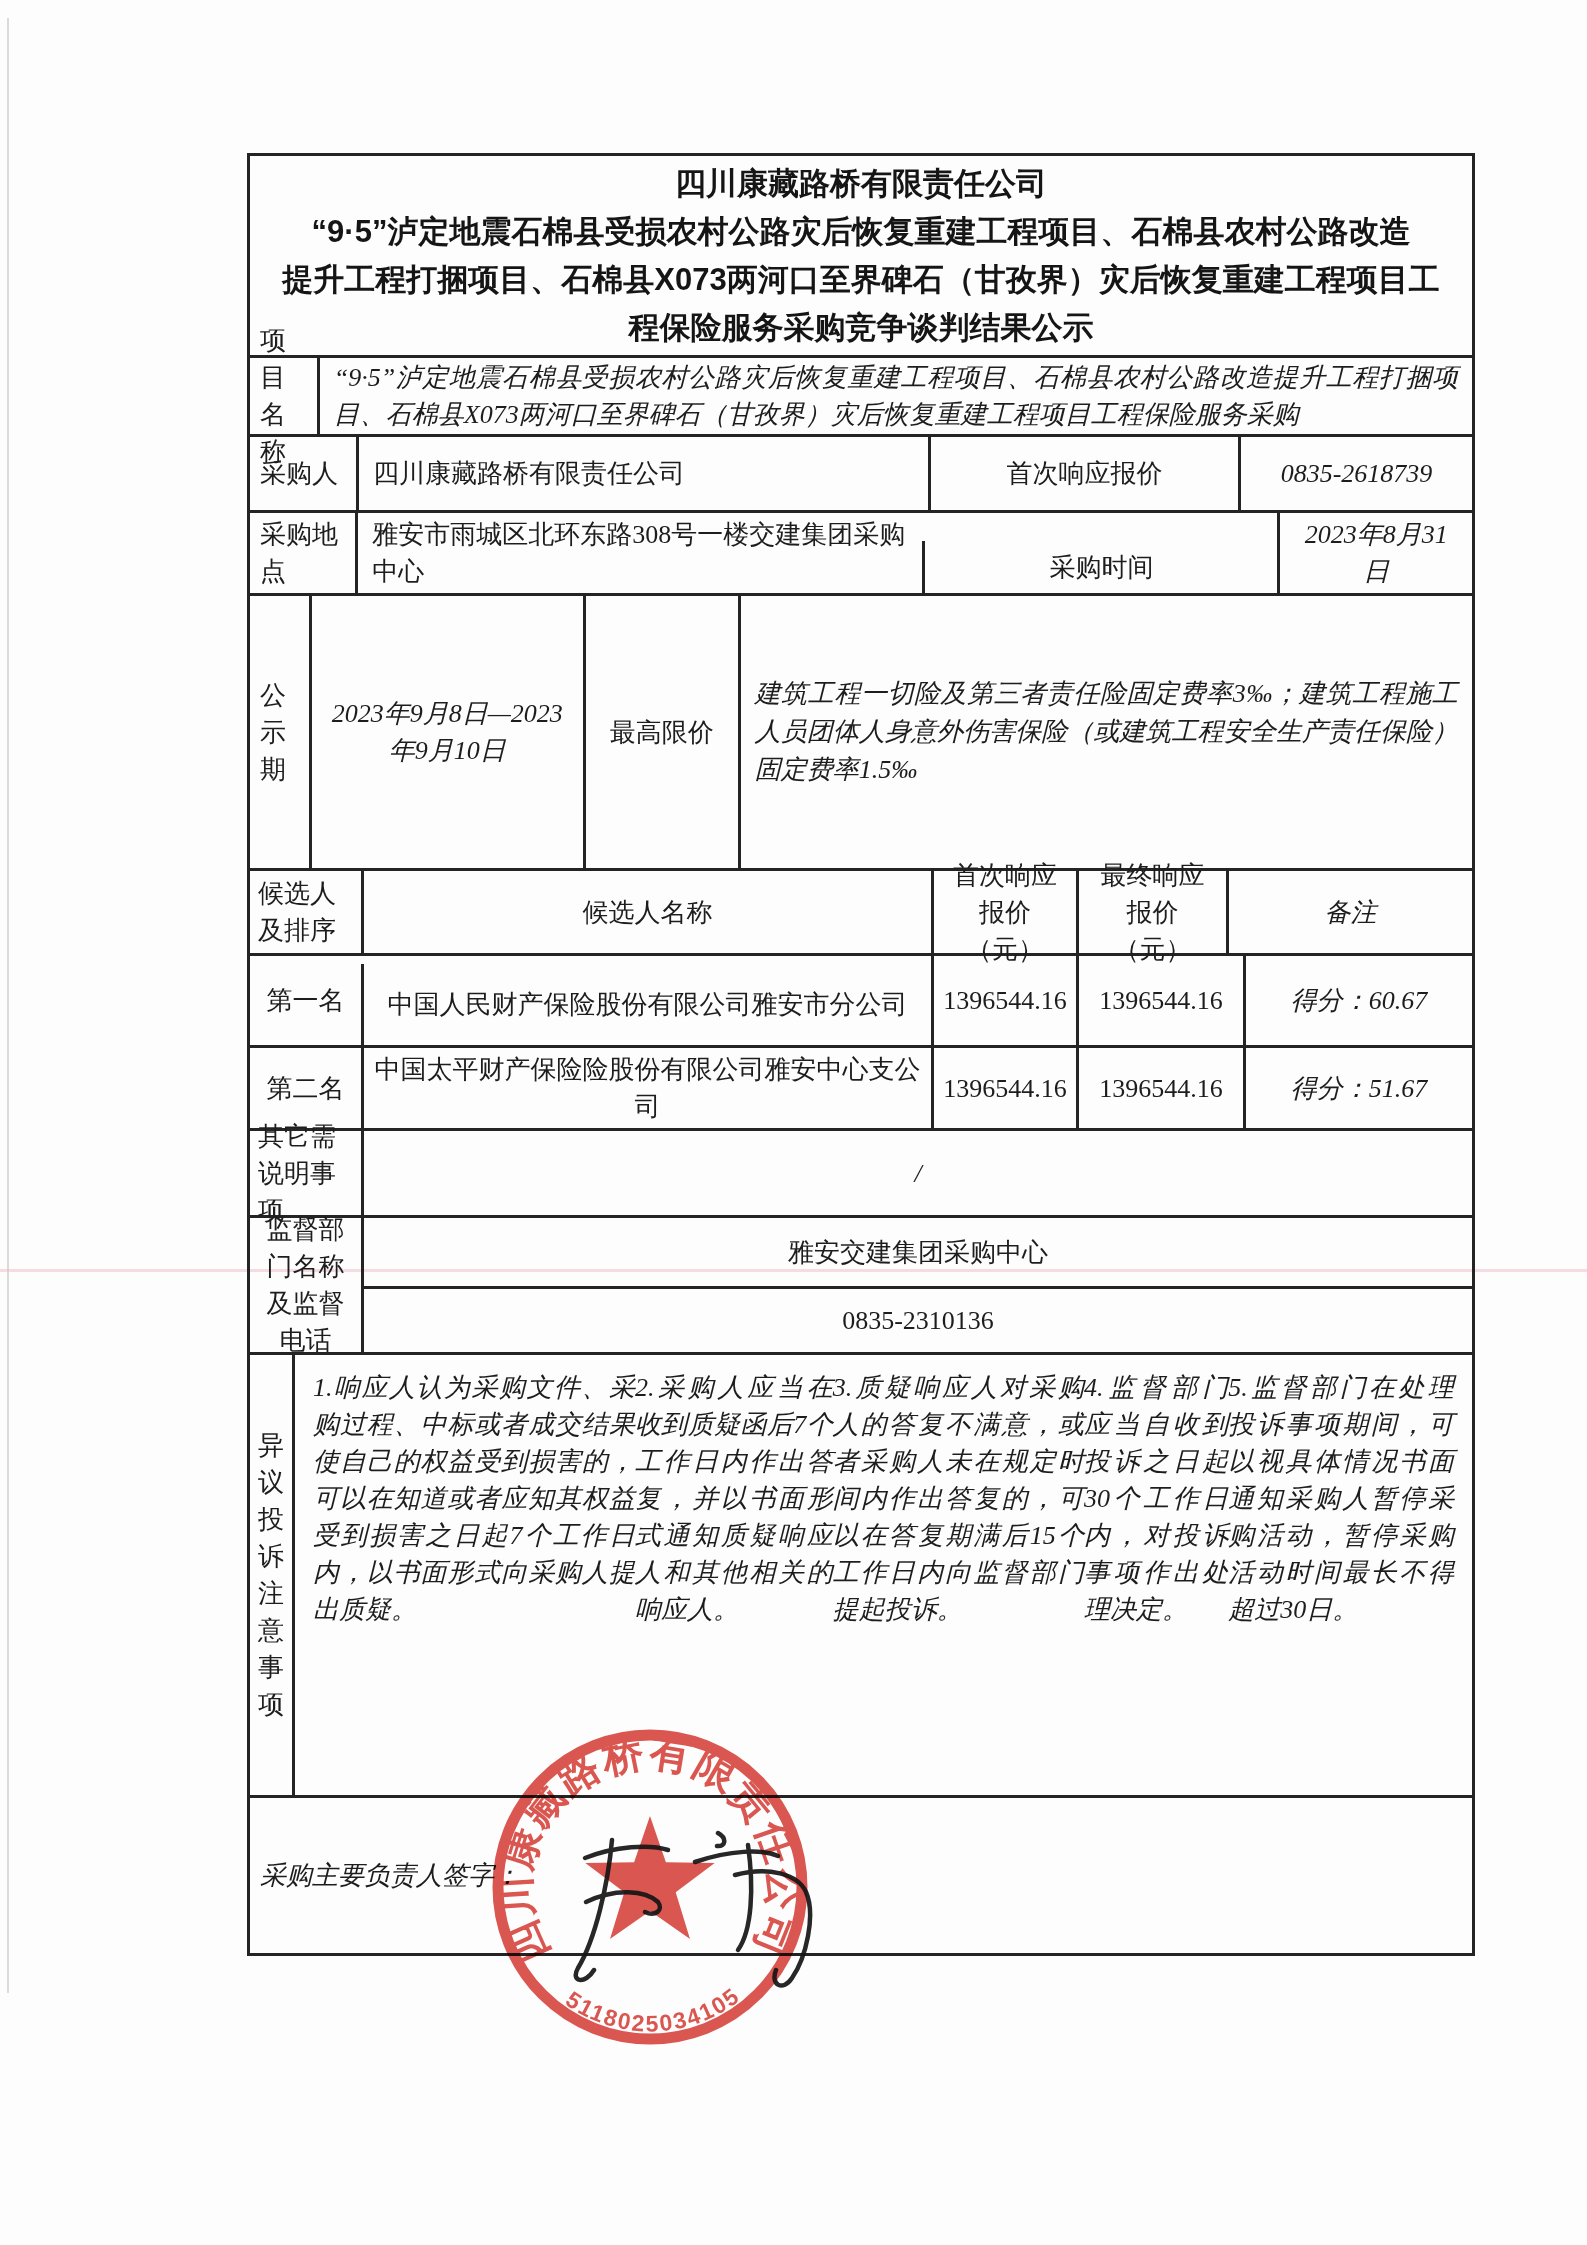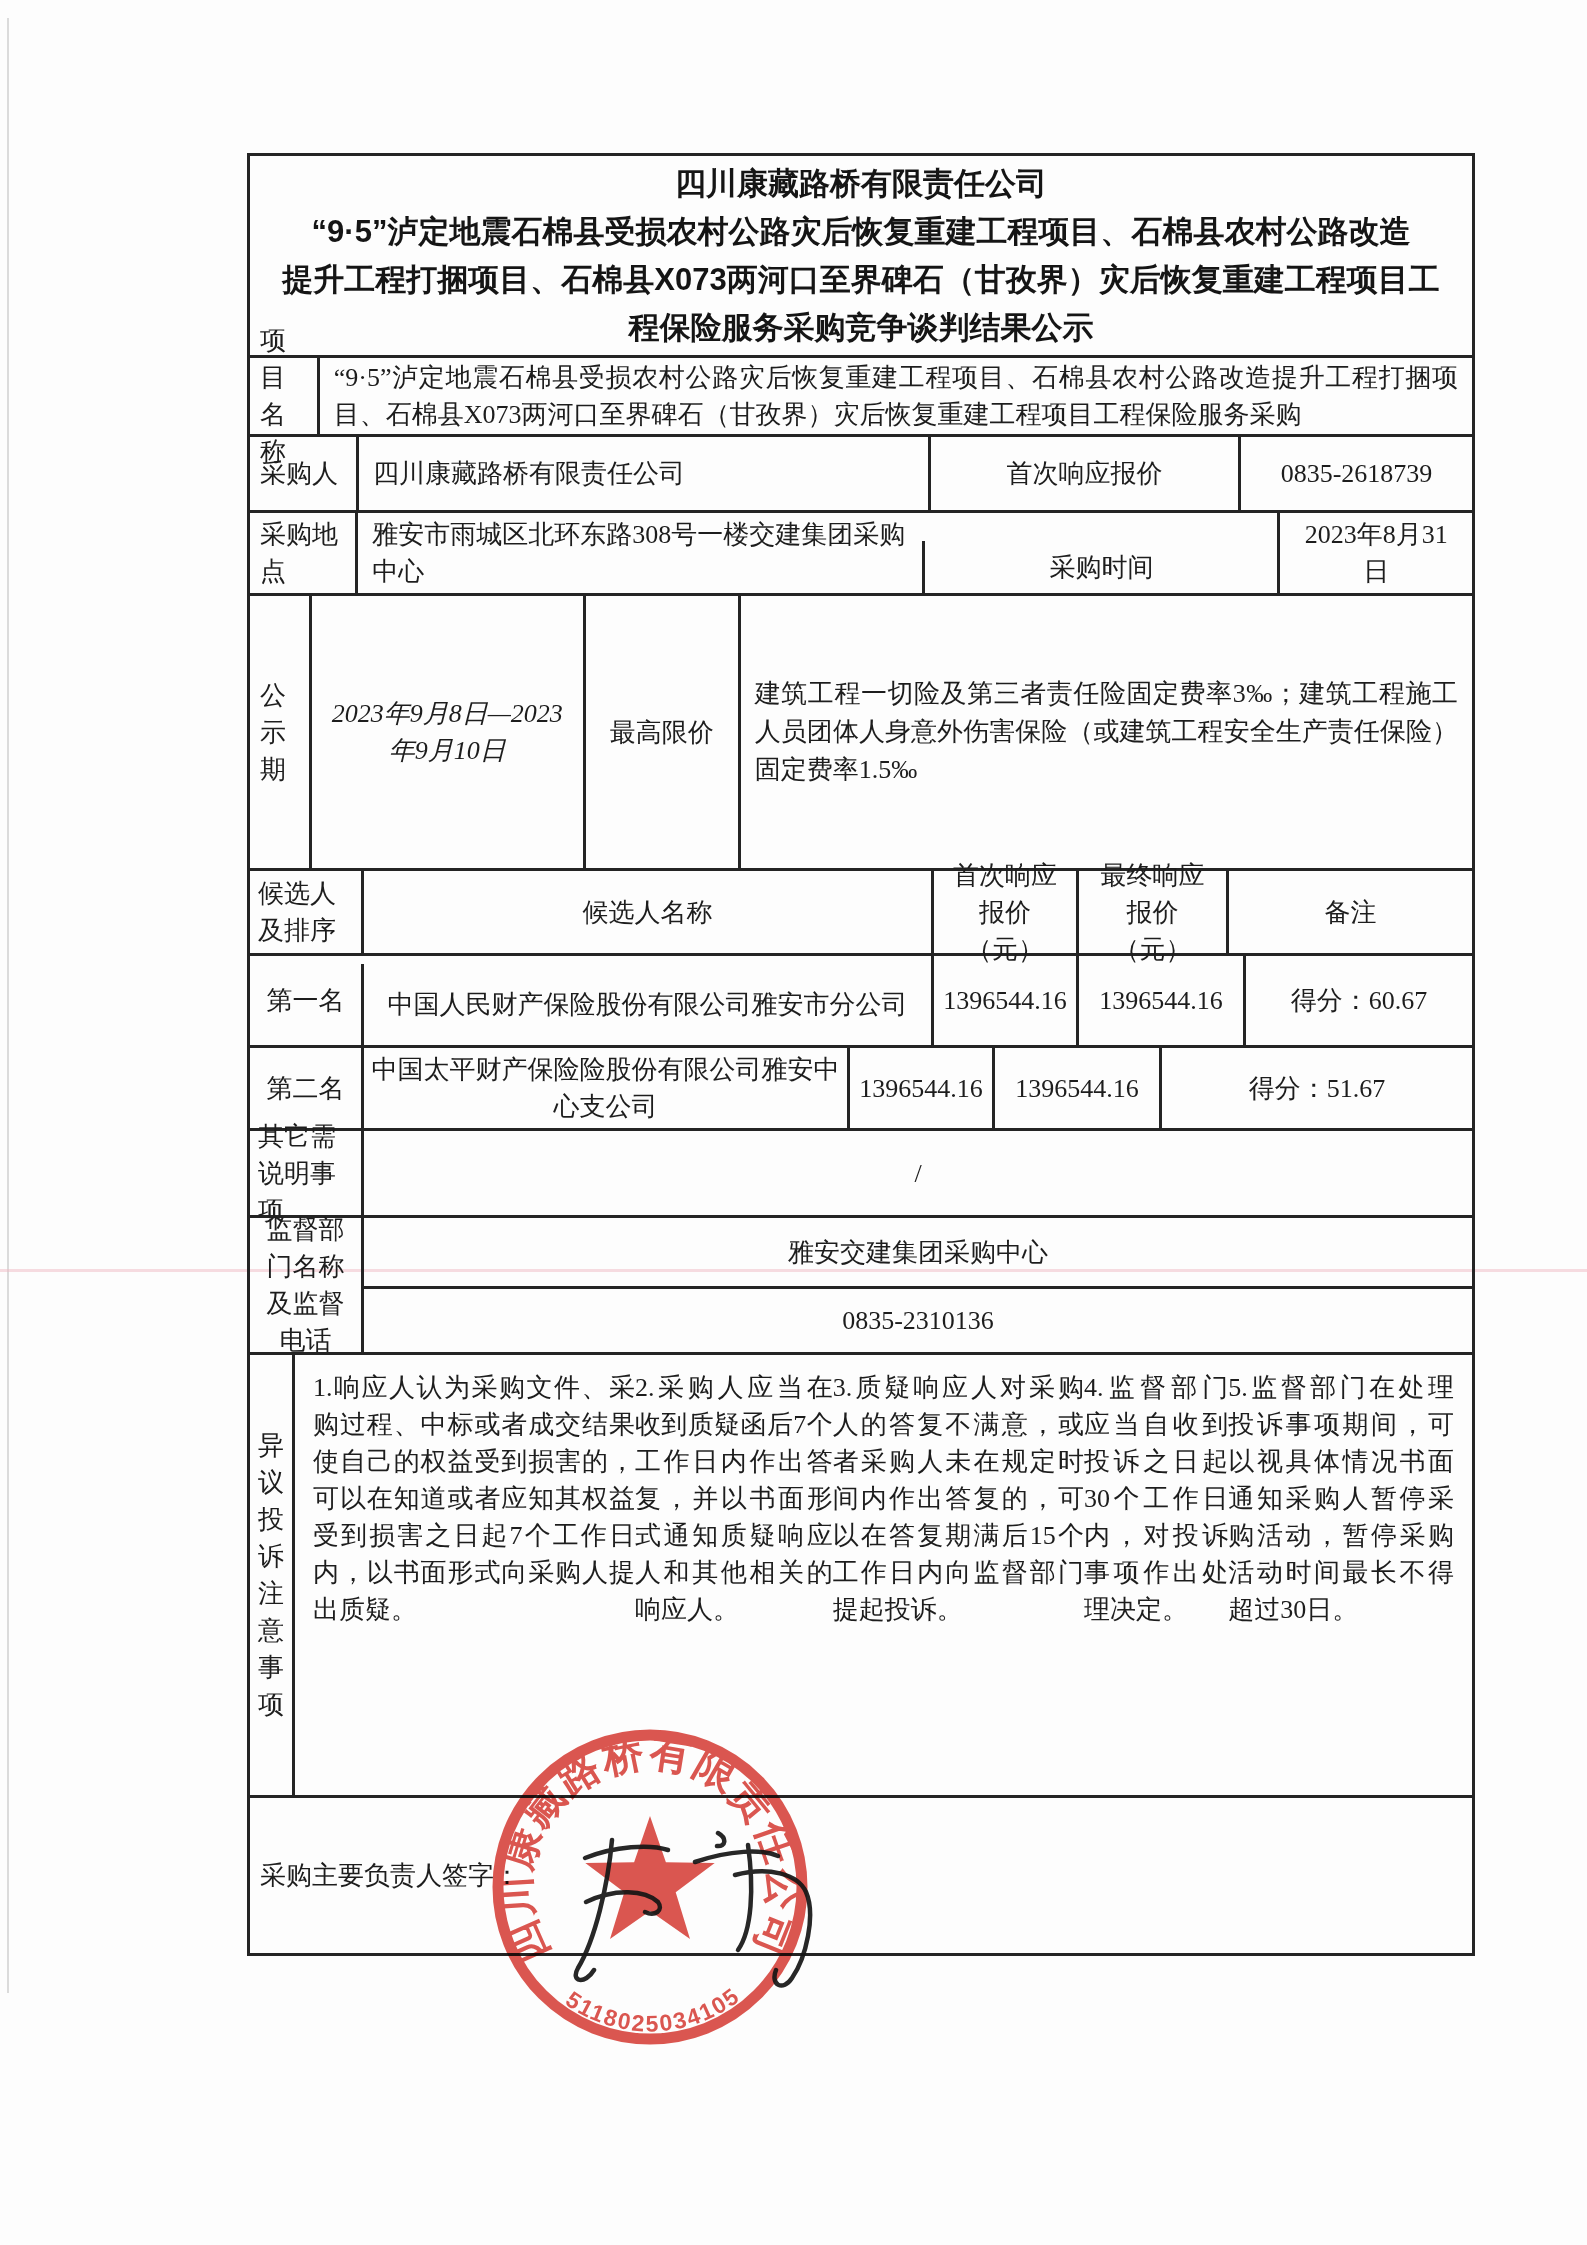--- a/index.html
+++ b/index.html
@@ -12,21 +12,21 @@
   .edge-line { position:absolute; left:7px; top:18px; width:2px; height:1975px; background:#c9c9c9; opacity:.65; }
   .pink-line { position:absolute; left:0; top:1269px; width:100%; height:3px; background:#efb9c3; opacity:.5; }
 
   .tbl { position:absolute; left:247px; top:153px; width:1228px; border:3px solid #242424; background:transparent; }
   .row { display:flex; border-top:3px solid #242424; }
   .row.first { border-top:none; }
   .cell { border-left:3px solid #242424; display:flex; align-items:center;
           padding:6px 12px; font-size:26px; line-height:37px; }
   .cell.first { border-left:none; }
   .ctr { justify-content:center; text-align:center; }
-  .grow { flex:1 1 auto; }
+  .grow { flex:1 1 auto;font-style:italic; }
   .jst { text-align:justify; text-justify:inter-character; }
 
   .title-row { flex-direction:column; justify-content:center; align-items:center; height:199px; }
   .title-line { font-family:"Liberation Sans", sans-serif; font-weight:bold;
                 font-size:31px; line-height:48px; text-align:center; white-space:nowrap; color:#151515; }
 
   .label-cell { width:106px; padding:6px 10px; }
   .label-cell2 { width:111px; padding:6px 8px; }
   .subcol { flex:1 1 auto; display:flex; flex-direction:column; }
   .subcell { display:flex; align-items:center; justify-content:center; text-align:center;
@@ -92,21 +92,21 @@
     <div class="row" style="height:92px">
       <div class="cell first label-cell2 ctr">第一名</div>
       <div class="cell ctr" style="width:570px; padding:4px 6px;margin-top:8px;">中国人民财产保险股份有限公司雅安市分公司</div>
       <div class="cell ctr" style="width:145px; padding:4px 4px;">1396544.16</div>
       <div class="cell ctr" style="width:167px; padding:4px 4px;">1396544.16</div>
       <div class="cell grow ctr">得分：60.67</div>
     </div>
 
     <div class="row" style="height:83px">
       <div class="cell first label-cell2 ctr">第二名</div>
-      <div class="cell ctr" style="width:486px; padding:4px 2px;">中国太平财产保险险股份有限公司雅安中心支公司</div>
+      <div class="cell ctr" style="width:570px; padding:4px 2px;">中国太平财产保险险股份有限公司雅安中心支公司</div>
       <div class="cell ctr" style="width:145px; padding:4px 4px;">1396544.16</div>
       <div class="cell ctr" style="width:167px; padding:4px 4px;">1396544.16</div>
       <div class="cell grow ctr">得分：51.67</div>
     </div>
 
     <div class="row" style="height:87px">
       <div class="cell first label-cell2">其它需说明事项</div>
       <div class="cell grow ctr">/</div>
     </div>
 

